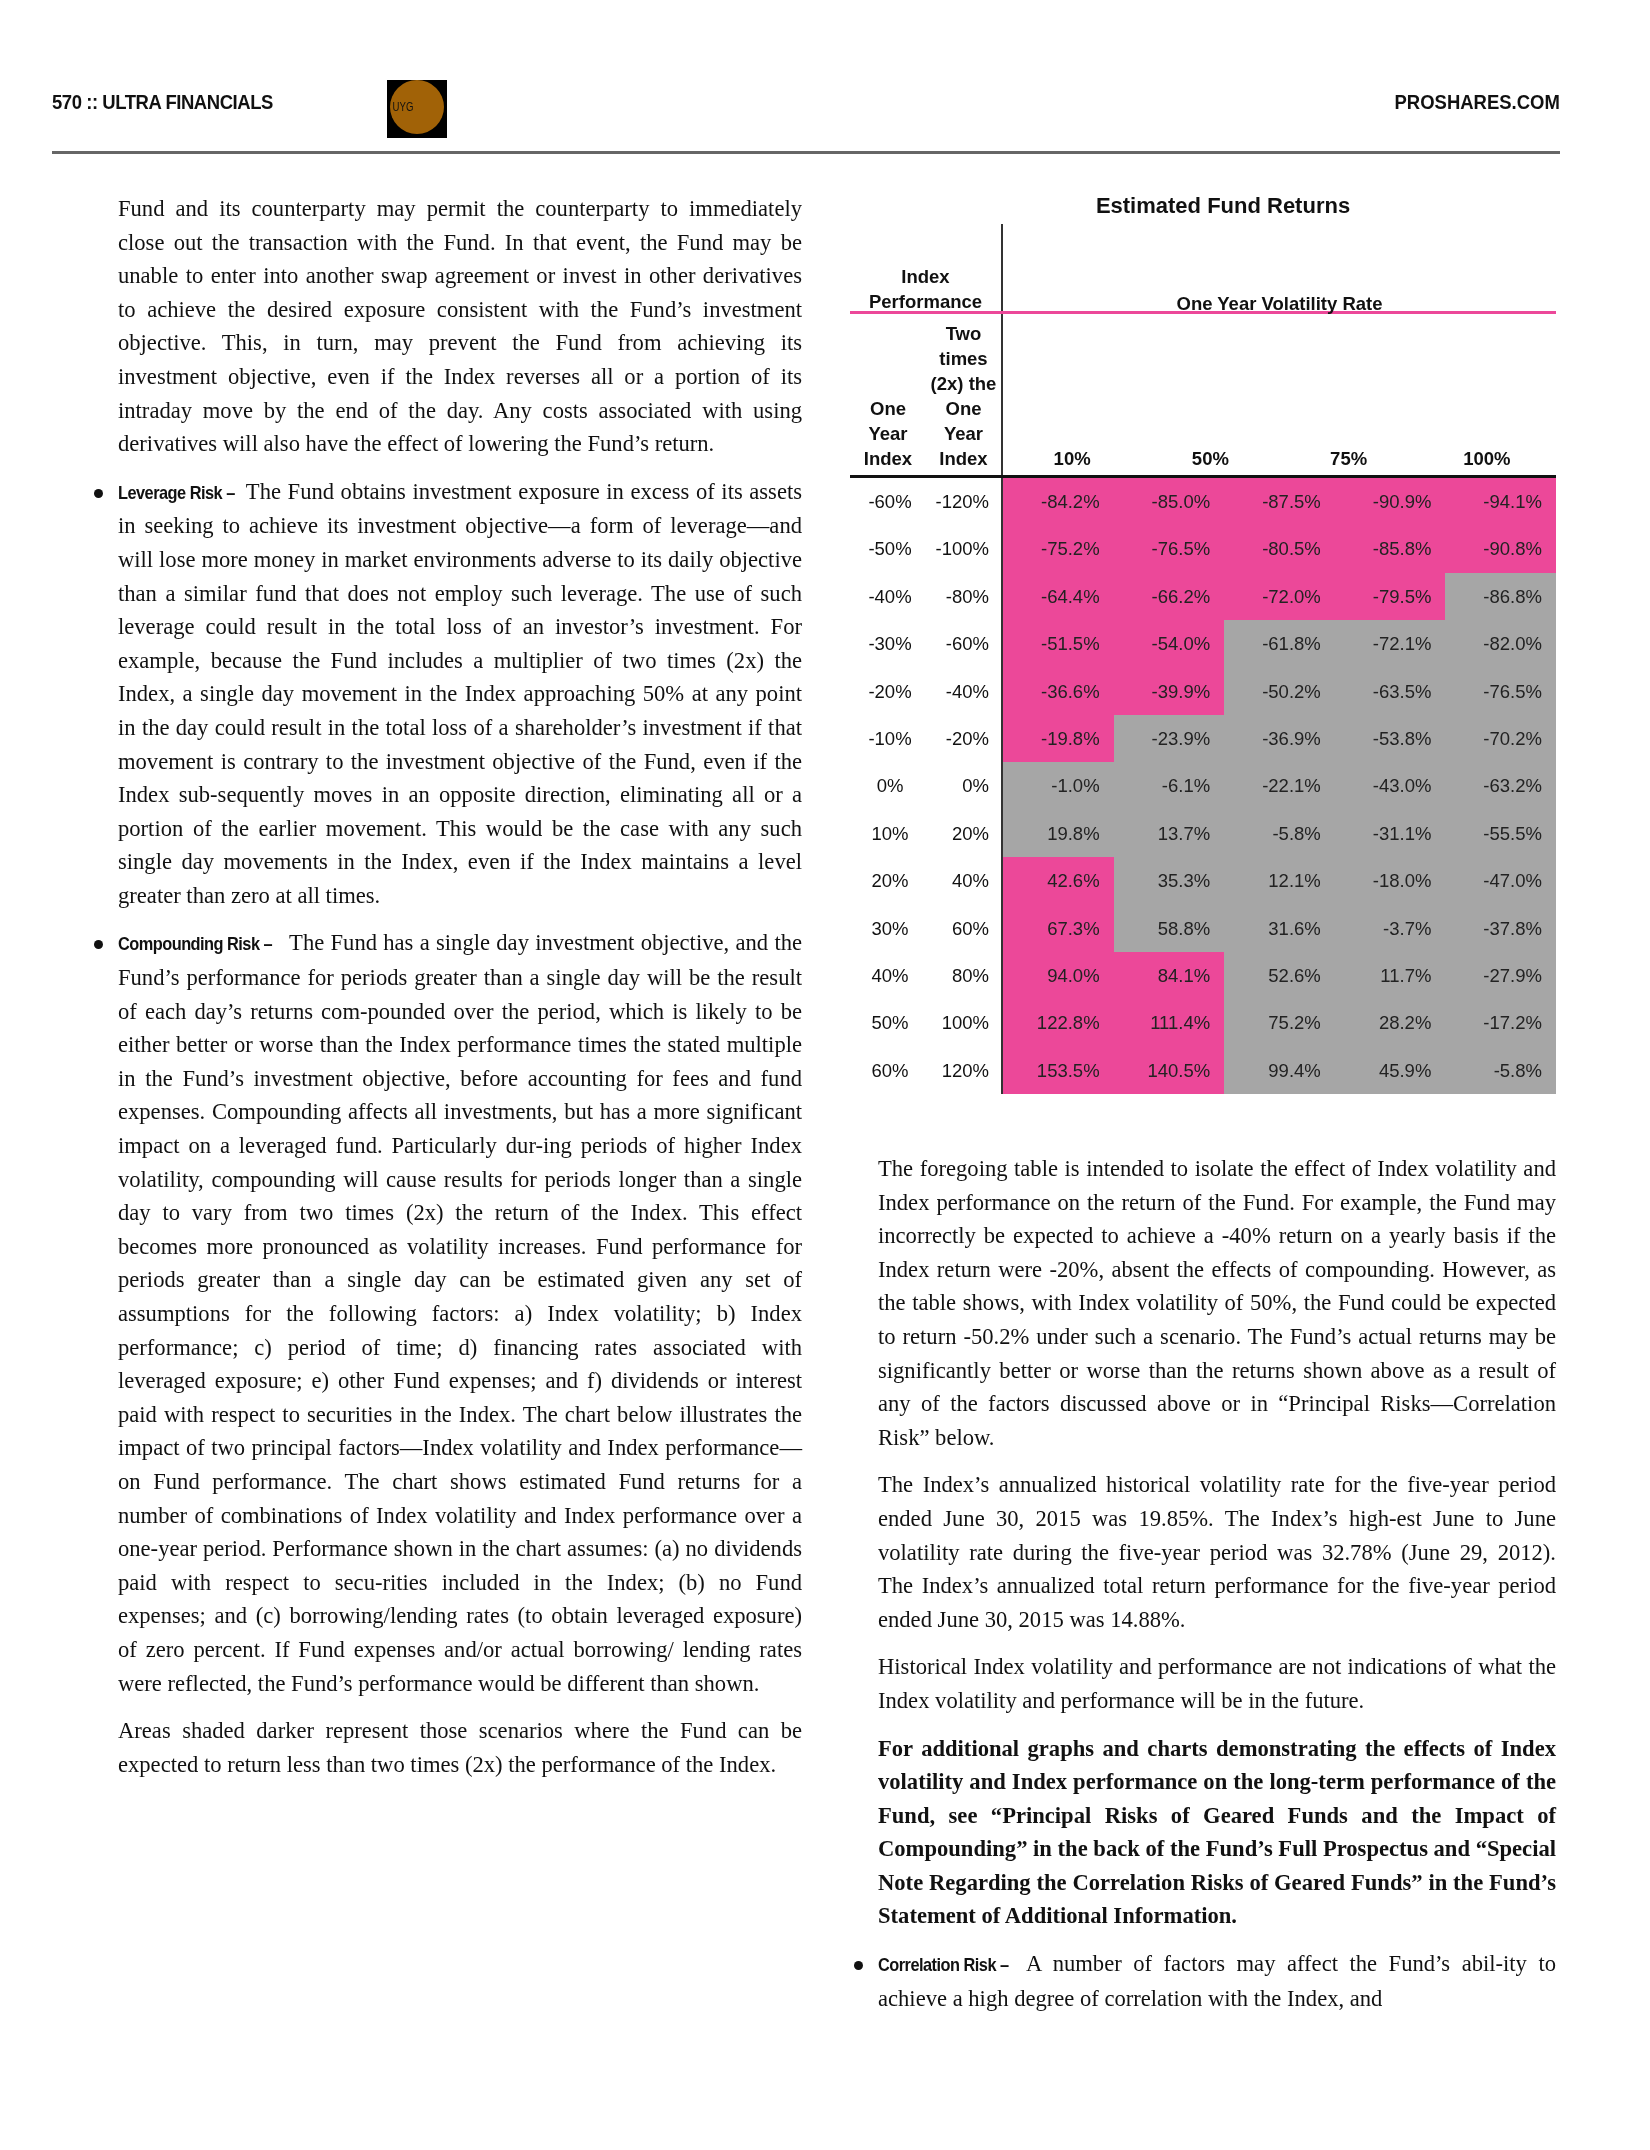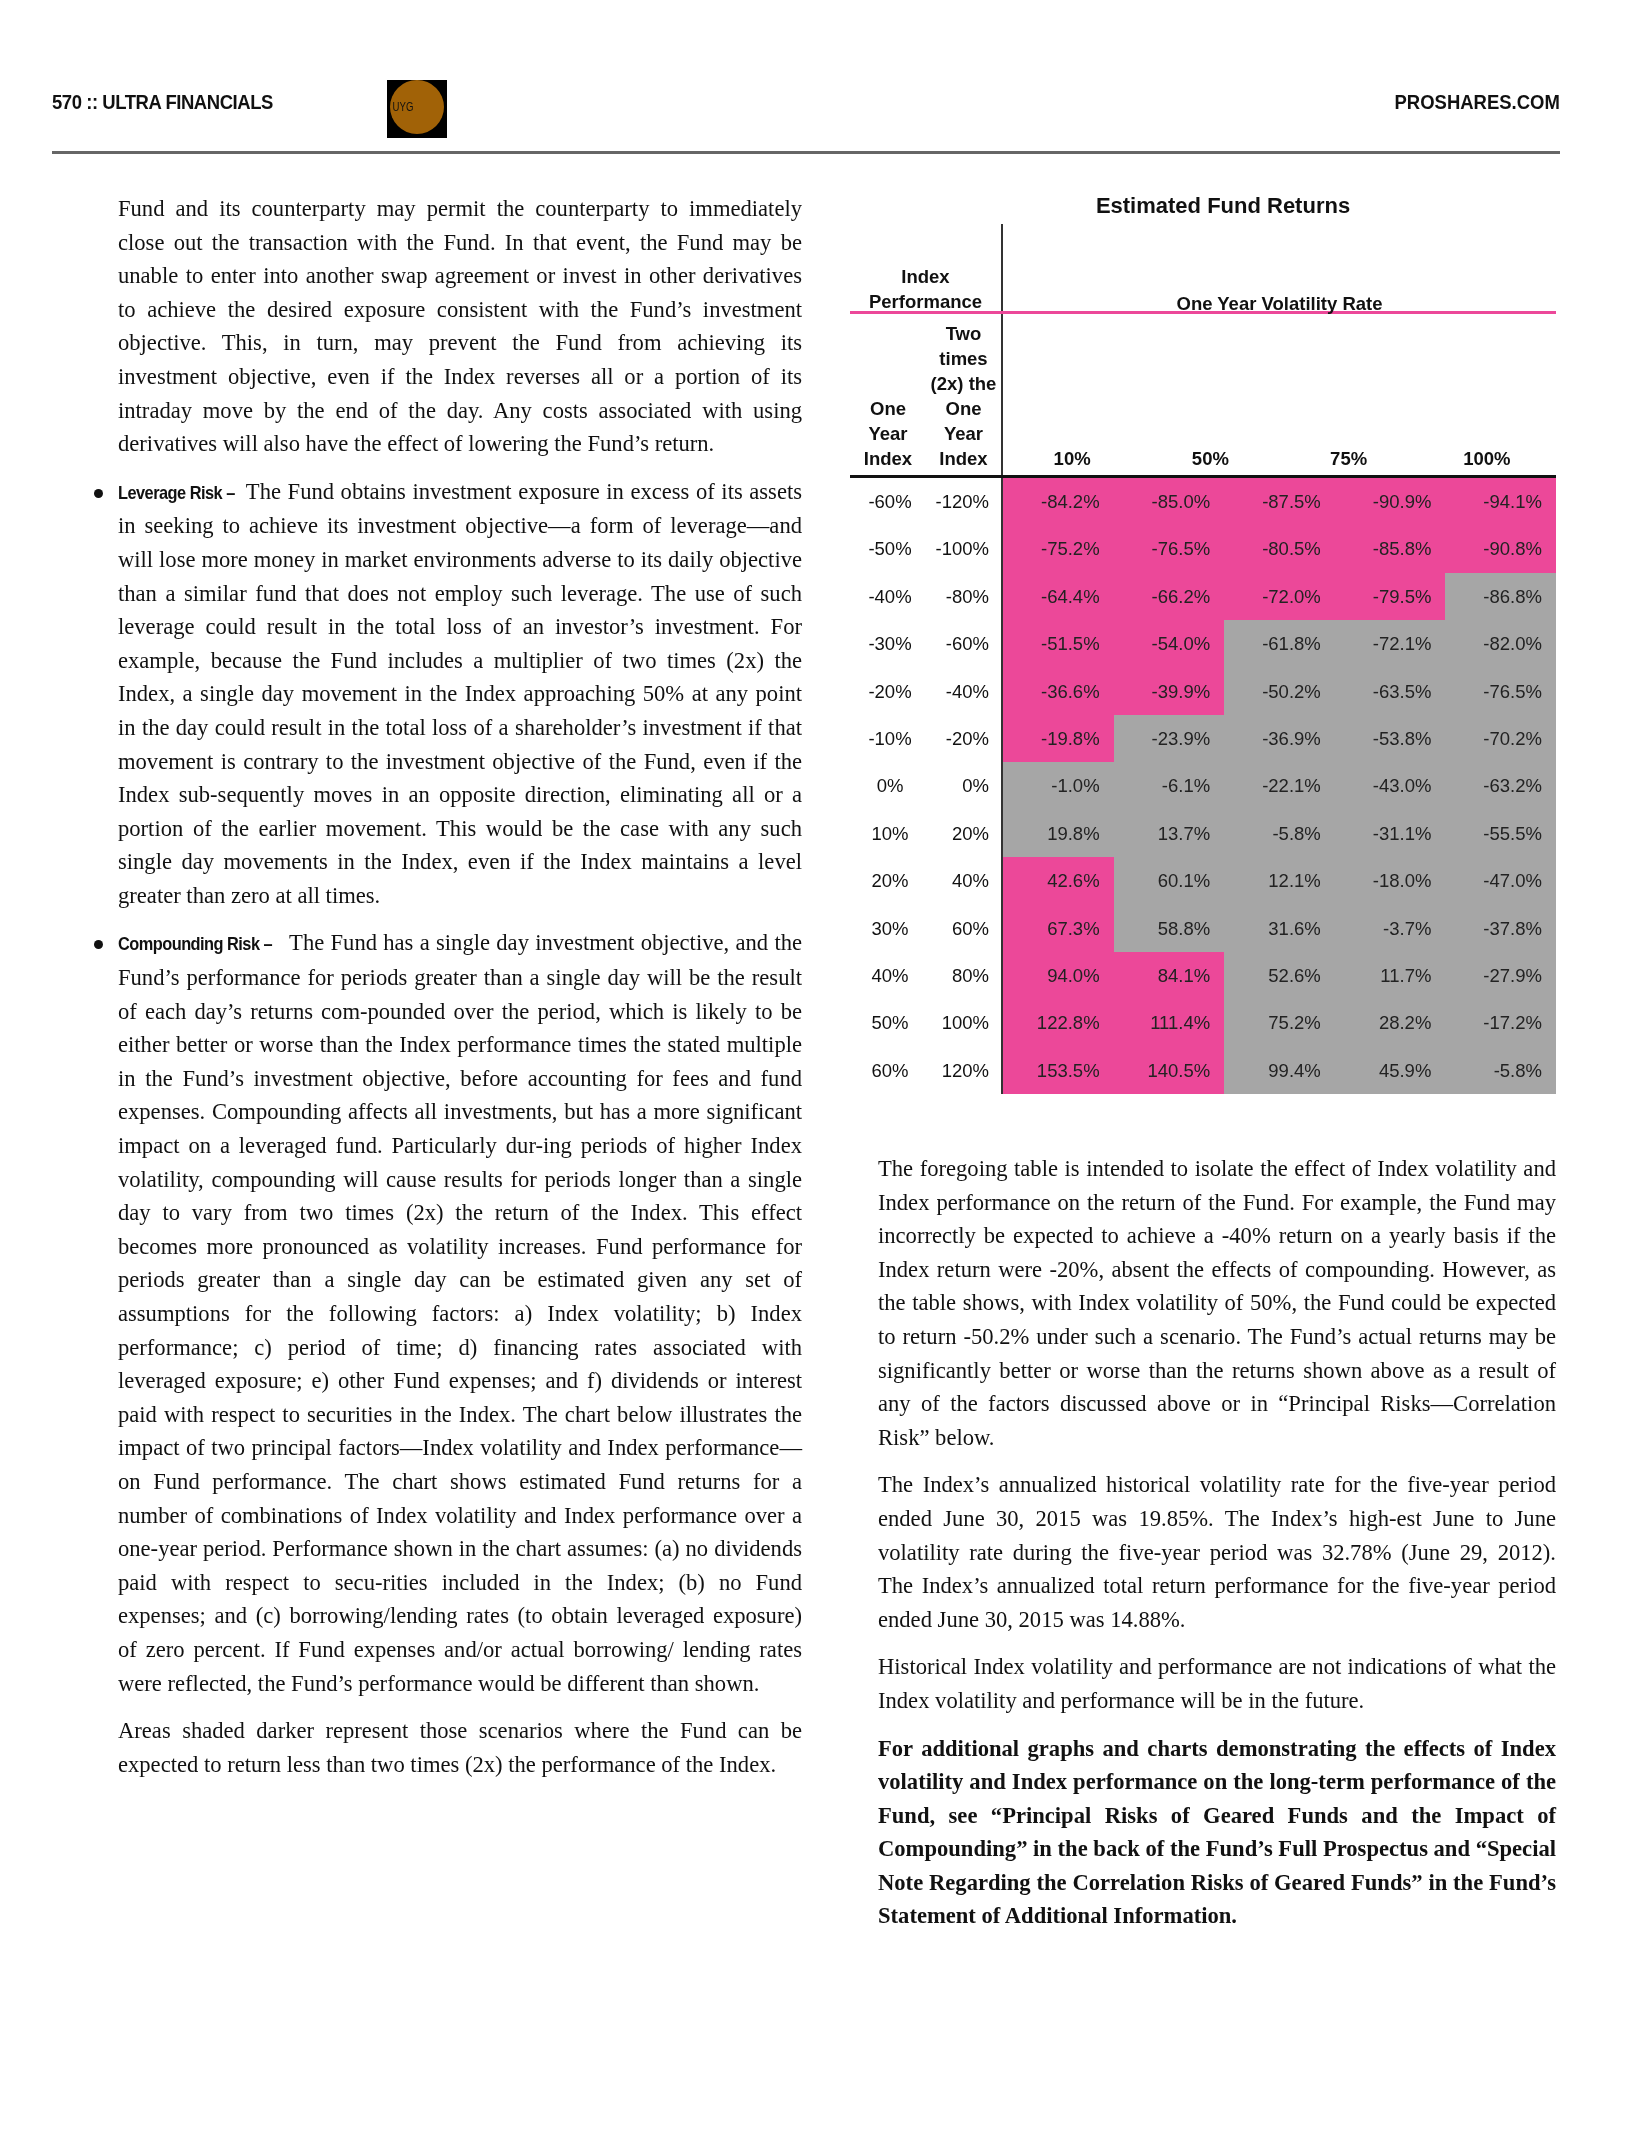--- a/index.html
+++ b/index.html
@@ -168,21 +168,21 @@
         <div class="td-v shade-dark">19.8%</div>
         <div class="td-v shade-dark">13.7%</div>
         <div class="td-v shade-dark">-5.8%</div>
         <div class="td-v shade-dark">-31.1%</div>
         <div class="td-v shade-dark">-55.5%</div>
       </div>
       <div class="tr">
         <div class="td-idx">20%</div>
         <div class="td-2x">40%</div>
         <div class="td-v shade-light">42.6%</div>
-        <div class="td-v shade-dark">60.1%</div>
+        <div class="td-v shade-dark">35.3%</div>
         <div class="td-v shade-dark">12.1%</div>
         <div class="td-v shade-dark">-18.0%</div>
         <div class="td-v shade-dark">-47.0%</div>
       </div>
       <div class="tr">
         <div class="td-idx">30%</div>
         <div class="td-2x">60%</div>
         <div class="td-v shade-light">67.3%</div>
         <div class="td-v shade-dark">58.8%</div>
         <div class="td-v shade-dark">31.6%</div>
@@ -217,13 +217,17 @@
         <div class="td-v shade-dark">-5.8%</div>
       </div>
     </div>
 </div>
 
 <div class="col-right">
   <p class="body">The foregoing table is intended to isolate the effect of Index volatility and Index performance on the return of the Fund. For example, the Fund may incorrectly be expected to achieve a -40% return on a yearly basis if the Index return were -20%, absent the effects of compounding. However, as the table shows, with Index volatility of 50%, the Fund could be expected to return -50.2% under such a scenario. The Fund’s actual returns may be significantly better or worse than the returns shown above as a result of any of the factors discussed above or in “Principal Risks—Correlation Risk” below.</p>
   <p class="body">The Index’s annualized historical volatility rate for the five-year period ended June 30, 2015 was 19.85%. The Index’s high-est June to June volatility rate during the five-year period was 32.78% (June 29, 2012). The Index’s annualized total return performance for the five-year period ended June 30, 2015 was 14.88%.</p>
   <p class="body">Historical Index volatility and performance are not indications of what the Index volatility and performance will be in the future.</p>
   <p class="body bold-para">For additional graphs and charts demonstrating the effects of Index volatility and Index performance on the long-term performance of the Fund, see “Principal Risks of Geared Funds and the Impact of Compounding” in the back of the Fund’s Full Prospectus and “Special Note Regarding the Correlation Risks of Geared Funds” in the Fund’s Statement of Additional Information.</p>
+  <div class="bullet">
+    <span class="dot"></span>
+    <p class="body"><span class="run-in">Correlation Risk –</span><span> A number of factors may affect the Fund’s abil-ity to achieve a high degree of correlation with the Index, and</span></p>
+  </div>
 </div>
 
 </body></html>

